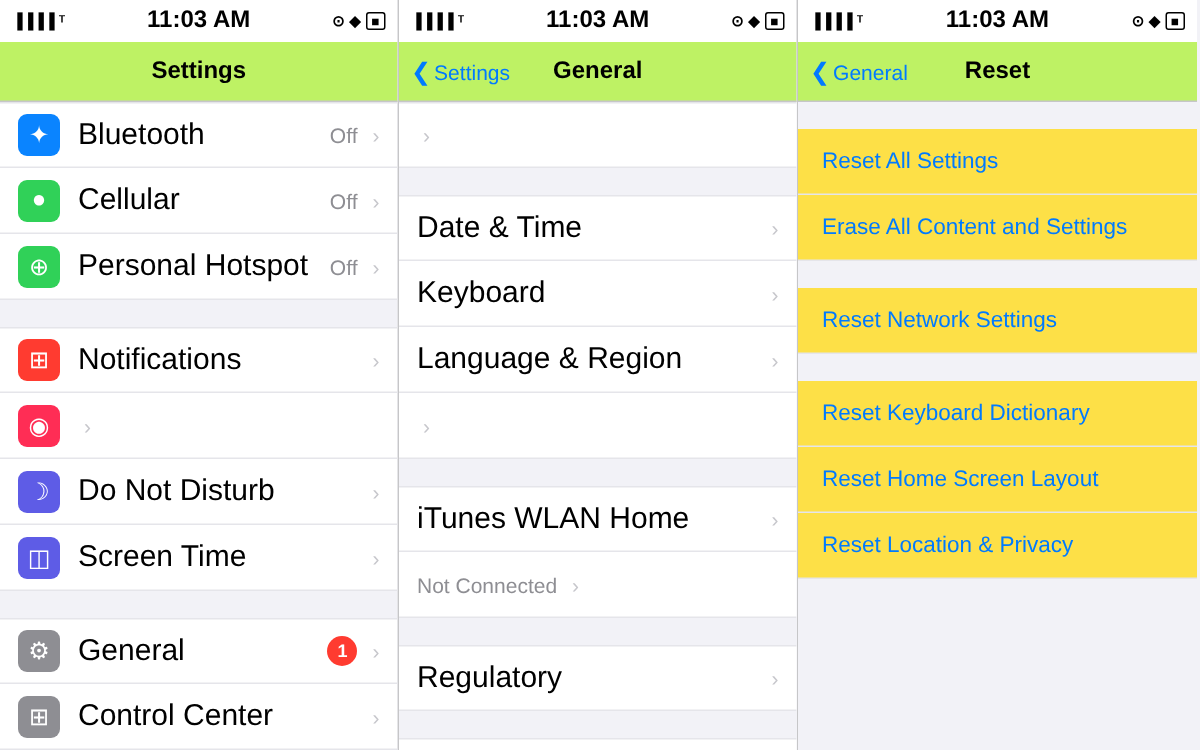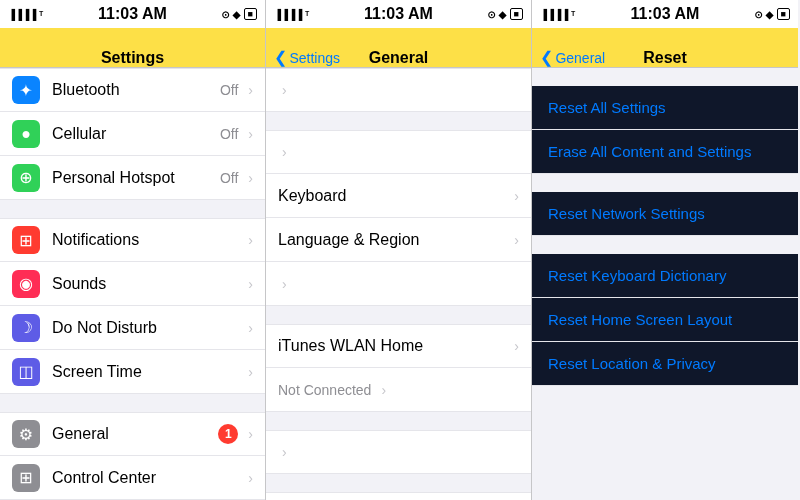--- a/index.html
+++ b/index.html
@@ -33,24 +33,24 @@
       padding: 0 8px;
       font-size: 11px;
       font-weight: 600;
       flex-shrink: 0;
     }
     .status-bar .time { font-size: 16px; font-weight: 700; }
     .status-icons { display: flex; align-items: center; gap: 3px; font-size: 10px; }
 
     .nav-bar {
       height: 40px;
-      background: #fde047;
+      background: #bef264;
       border-bottom: 1px solid #c6c6c8;
       display: flex;
-      align-items: flex-end;
+      align-items: center;
       justify-content: center;
       position: relative;
       flex-shrink: 0;
     }
     .nav-bar .nav-title {
       font-size: 16px;
       font-weight: 600;
       color: #000;
     }
     .nav-bar .nav-back {
@@ -99,21 +99,21 @@
       display: flex;
       align-items: center;
       justify-content: center;
       flex-shrink: 0;
       font-size: 16px;
       color: #fff;
     }
 
     .item-label {
       flex: 1;
-      font-size: 16px;
+      font-size: 20px;
       color: #000;
     }
 
     .item-value {
       font-size: 14px;
       color: #8e8e93;
       margin-right: 6px;
     }
 
     .item-badge {
@@ -132,21 +132,21 @@
     }
 
     .chevron-right {
       color: #c7c7cc;
       font-size: 14px;
       margin-left: 4px;
     }
 
     
     .reset-link {
-      background: #0f172a;
+      background: #fde047;
       border-bottom: 1px solid #e5e5ea;
       height: 44px;
       display: flex;
       align-items: center;
       padding: 0 16px;
     }
     .reset-link:first-child { border-top: 1px solid #e5e5ea; }
     .reset-link-text {
       font-size: 15px;
       color: #007aff;
@@ -194,21 +194,20 @@
         </div>
         <div class="section-separator"></div>
         <div class="section-group">
           <div class="list-item">
             <div class="item-icon" style="background: rgb(255, 59, 48); font-size: 16px;">⊞</div>
             <span class="item-label">Notifications</span>
             <span class="chevron-right">›</span>
           </div>
           <div class="list-item">
             <div class="item-icon" style="background: rgb(255, 45, 85); font-size: 16px;">◉</div>
-            <span class="item-label">Sounds</span>
             <span class="chevron-right">›</span>
           </div>
           <div class="list-item">
             <div class="item-icon" style="background: rgb(94, 92, 230); font-size: 16px;">☽</div>
             <span class="item-label">Do Not Disturb</span>
             <span class="chevron-right">›</span>
           </div>
           <div class="list-item">
             <div class="item-icon" style="background: rgb(94, 92, 230); font-size: 16px;">◫</div>
             <span class="item-label">Screen Time</span>
@@ -252,20 +251,21 @@
       </div>
       <div class="section-list">
         <div class="section-group">
           <div class="list-item">
             <span class="chevron-right">›</span>
           </div>
         </div>
         <div class="section-separator"></div>
         <div class="section-group">
           <div class="list-item">
+            <span class="item-label">Date &amp; Time</span>
             <span class="chevron-right">›</span>
           </div>
           <div class="list-item">
             <span class="item-label">Keyboard</span>
             <span class="chevron-right">›</span>
           </div>
           <div class="list-item">
             <span class="item-label">Language &amp; Region</span>
             <span class="chevron-right">›</span>
           </div>
@@ -280,20 +280,21 @@
             <span class="chevron-right">›</span>
           </div>
           <div class="list-item">
             <span class="item-value">Not Connected</span>
             <span class="chevron-right">›</span>
           </div>
         </div>
         <div class="section-separator"></div>
         <div class="section-group">
           <div class="list-item">
+            <span class="item-label">Regulatory</span>
             <span class="chevron-right">›</span>
           </div>
         </div>
         <div class="section-separator"></div>
         <div class="section-group">
           <div class="list-item"></div>
         </div>
       </div>
     </div>
     <div class="panel" style="border-right: none;">

